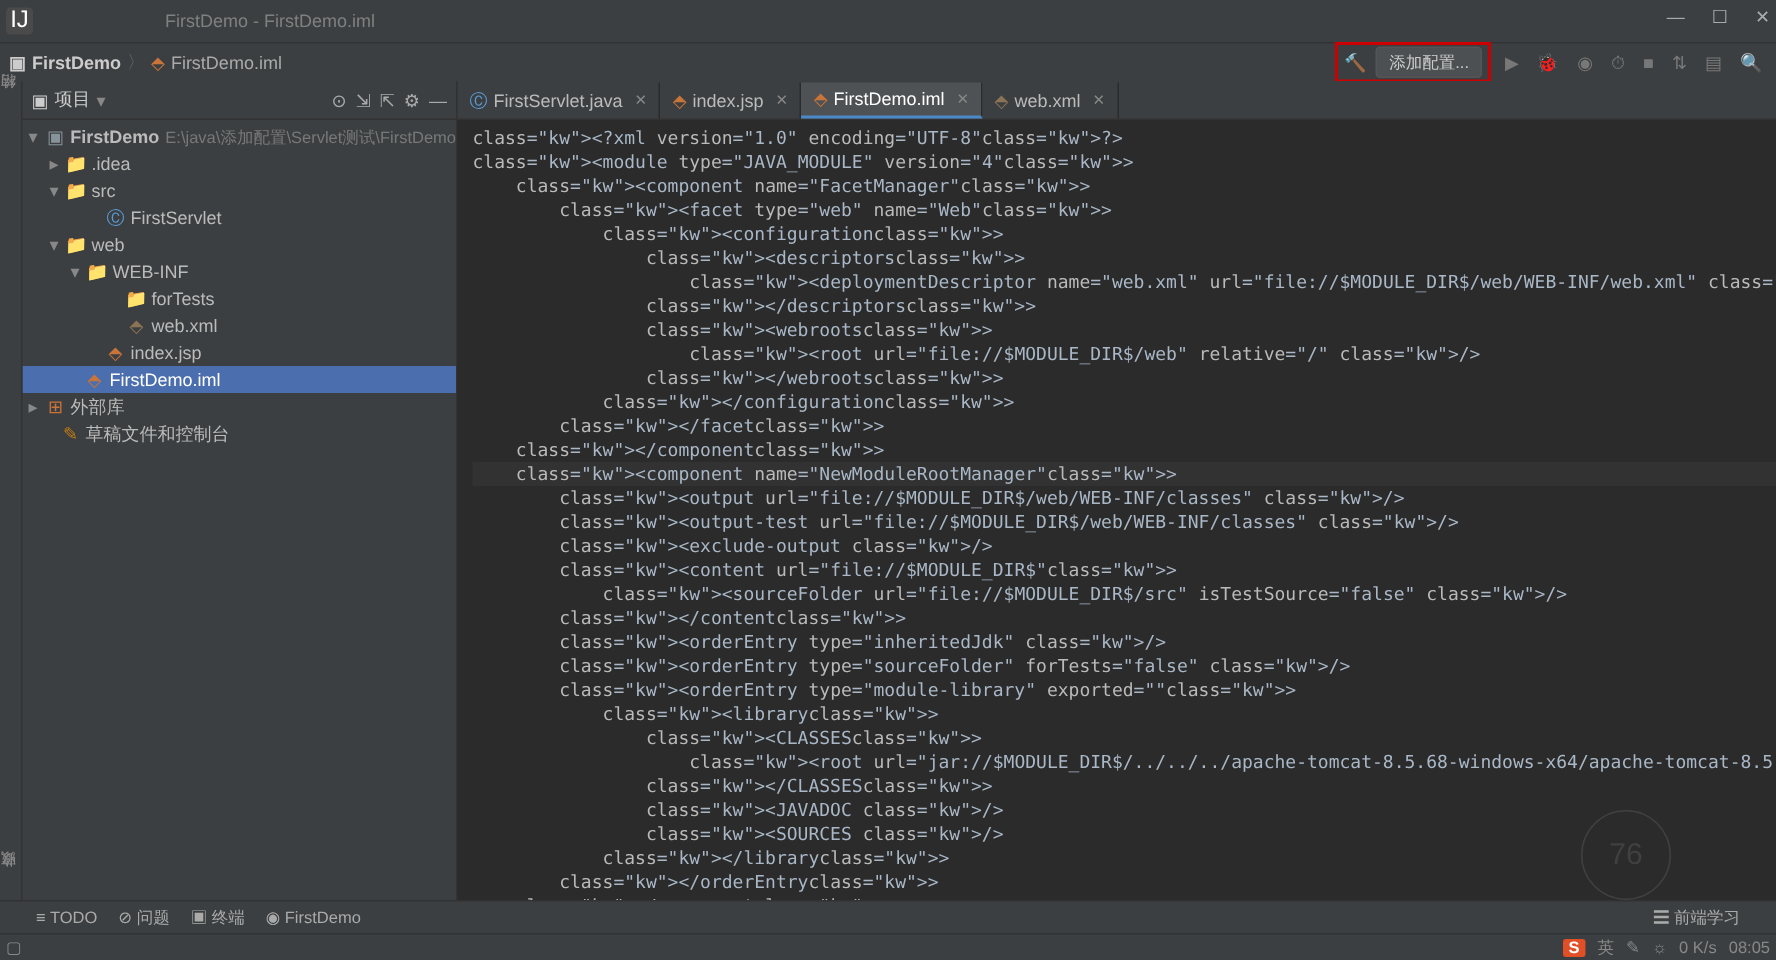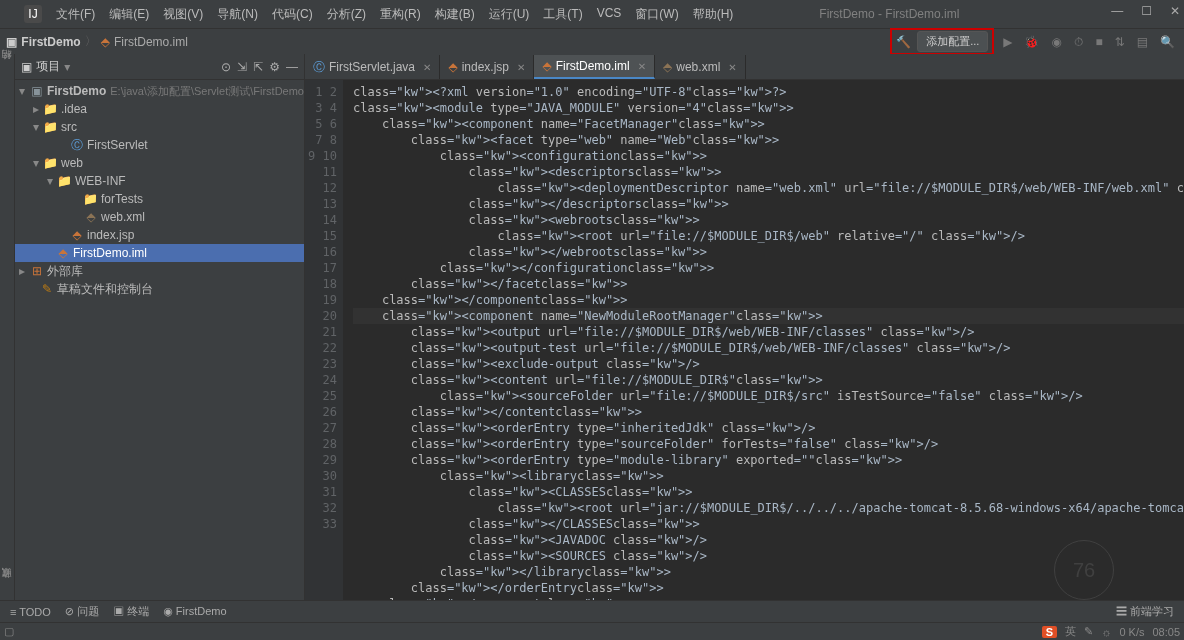--- a/index.html
+++ b/index.html
@@ -1,18 +1,18 @@
 <!DOCTYPE html>
 <html><head>
 <meta charset="utf-8">
 <style>
 * { margin: 0; padding: 0; box-sizing: border-box; }
 body { font-family: "Microsoft YaHei", Arial, sans-serif; font-size: 12px; background: #2b2b2b; color: #a9b7c6; width: 1184px; height: 640px; overflow: hidden; position: relative; }
 .titlebar { height: 28px; background: #3c3f41; display: flex; align-items: center; padding: 0 4px; color: #bbb; }
-.titlebar .logo { width: 18px; height: 18px; background: #4a4a4a; border-radius: 3px; margin-right: 8px; display: flex; align-items: center; justify-content: center; font-size:12px; color:#fff;margin-left:20px; }
+.titlebar .logo { width: 18px; height: 18px; background: #4a4a4a; border-radius: 3px; margin-right: 8px; display: flex; align-items: center; justify-content: center; font-size:16px; color:#fff; }
 .menubar { display: flex; gap: 2px; }
 .menubar .m { padding: 2px 6px; cursor: pointer; }
 .tb-title { margin-left: 80px; color: #808080; }
 .win-controls { position: absolute; right: 4px; top: 4px; display: flex; gap: 18px; color: #aaa; }
 .toolbar { height: 26px; background: #3c3f41; border-top: 1px solid #323232; display: flex; align-items: center; padding: 0 6px; color: #aaa; }
 .crumb { display: flex; align-items: center; gap: 4px; }
 .crumb .icon { color: #87939a; }
 .crumb .proj { font-weight: bold; color: #ccc; }
 .toolbar .right { margin-left: auto; display: flex; align-items: center; gap: 6px; }
 .rc-box { border: 2px solid #cc0000; padding: 1px 4px; display: flex; align-items: center; gap: 6px; }
@@ -43,46 +43,31 @@
 .editor-area { flex:1; display:flex; flex-direction:column; background:#2b2b2b;}
 .tabs { height:26px; background:#3c3f41; display:flex; align-items:flex-end; border-bottom:1px solid #323232;}
 .tab { height:24px; display:flex; align-items:center; padding:0 8px; gap:4px; color:#bbb; border-right:1px solid #2b2b2b; position:relative; }
 .tab.active { background:#4e5254; color:#fff; border-bottom:2px solid #4a88c7; }
 .tab .close { margin-left:4px; color:#888; font-size:10px;}
 .editor { flex:1; display:flex; overflow:hidden;}
 .gutter { width:38px; background:#313335; text-align:right; padding:4px 6px 0 0; color:#606366; font-family:"Consolas",monospace; font-size:12px; line-height:16px;}
 .code { flex:1; padding:4px 0 0 10px; font-family:"Consolas",monospace; font-size:12px; line-height:16px; white-space:pre; color:#a9b7c6; overflow:hidden;}
 .code .line.cur { background:#323232; }
 .attr { color:#bababa; }
-.bottom-bar { height:22px; background:#3c3f41; border-top:1px solid #323232; display:flex; align-items:center; padding:0 10px; color:#aaa; gap:14px; font-size:11px;}
+.bottom-bar { height:22px; background:#3c3f41; border-top:1px solid #323232; display:flex; align-items:center; padding:0 24px; color:#aaa; gap:14px; font-size:11px;}
 .status { height:18px; background:#3c3f41; display:flex; align-items:center; color:#888; font-size:11px; padding:0 4px; border-top:1px solid #323232;}
 .status .right { margin-left:auto; display:flex; gap:8px; align-items:center;}
 .sbadge { background:#e04f26; color:#fff; padding:0 4px; border-radius:2px; font-weight:bold;}
 .ghost { position:absolute; right:70px; bottom:40px; width:60px; height:60px; border:1px solid #555; border-radius:50%; color:#555; display:flex; align-items:center; justify-content:center; font-size:20px; opacity:0.5;}
 </style>
 </head>
 <body>
 
 <div class="titlebar">
   <div class="logo">IJ</div>
-  <div class="menubar">
-    <div class="m">文件(F)</div>
-    <div class="m">编辑(E)</div>
-    <div class="m">视图(V)</div>
-    <div class="m">导航(N)</div>
-    <div class="m">代码(C)</div>
-    <div class="m">分析(Z)</div>
-    <div class="m">重构(R)</div>
-    <div class="m">构建(B)</div>
-    <div class="m">运行(U)</div>
-    <div class="m">工具(T)</div>
-    <div class="m">VCS</div>
-    <div class="m">窗口(W)</div>
-    <div class="m">帮助(H)</div>
-  </div>
   <div class="tb-title">FirstDemo - FirstDemo.iml</div>
   <div class="win-controls">
     <span>—</span>
     <span>☐</span>
     <span>✕</span>
   </div>
 </div>
 
 <div class="toolbar">
   <div class="crumb">
@@ -211,54 +196,20 @@
           <span>FirstDemo.iml</span>
           <span class="close">✕</span>
         </div>
       <div class="tab">
           <span style="color:#8b7355">⬘</span>
           <span>web.xml</span>
           <span class="close">✕</span>
         </div>
     </div>
     <div class="editor">
-      <div class="gutter" id="gut">1
-2
-3
-4
-5
-6
-7
-8
-9
-10
-11
-12
-13
-14
-15
-16
-17
-18
-19
-20
-21
-22
-23
-24
-25
-26
-27
-28
-29
-30
-31
-32
-33
-</div>
       <div class="code" id="codearea"><div class="line"><span <span="" class="attr">class</span>="kw"&gt;&lt;?xml <span class="attr">version</span>="1.0" <span class="attr">encoding</span>="UTF-8"<span <span="" class="attr">class</span>="kw"&gt;?&gt;</div><div class="line"><span <span="" class="attr">class</span>="kw"&gt;&lt;module <span class="attr">type</span>="JAVA_MODULE" <span class="attr">version</span>="4"<span <span="" class="attr">class</span>="kw"&gt;&gt;</div><div class="line">    <span <span="" class="attr">class</span>="kw"&gt;&lt;component <span class="attr">name</span>="FacetManager"<span <span="" class="attr">class</span>="kw"&gt;&gt;</div><div class="line">        <span <span="" class="attr">class</span>="kw"&gt;&lt;facet <span class="attr">type</span>="web" <span class="attr">name</span>="Web"<span <span="" class="attr">class</span>="kw"&gt;&gt;</div><div class="line">            <span <span="" class="attr">class</span>="kw"&gt;&lt;configuration<span <span="" class="attr">class</span>="kw"&gt;&gt;</div><div class="line">                <span <span="" class="attr">class</span>="kw"&gt;&lt;descriptors<span <span="" class="attr">class</span>="kw"&gt;&gt;</div><div class="line">                    <span <span="" class="attr">class</span>="kw"&gt;&lt;deploymentDescriptor <span class="attr">name</span>="web.xml" <span class="attr">url</span>="file://$MODULE_DIR$/web/WEB-INF/web.xml" <span <span="" class="attr">class</span>="kw"&gt;/&gt;</div><div class="line">                <span <span="" class="attr">class</span>="kw"&gt;&lt;/descriptors<span <span="" class="attr">class</span>="kw"&gt;&gt;</div><div class="line">                <span <span="" class="attr">class</span>="kw"&gt;&lt;webroots<span <span="" class="attr">class</span>="kw"&gt;&gt;</div><div class="line">                    <span <span="" class="attr">class</span>="kw"&gt;&lt;root <span class="attr">url</span>="file://$MODULE_DIR$/web" <span class="attr">relative</span>="/" <span <span="" class="attr">class</span>="kw"&gt;/&gt;</div><div class="line">                <span <span="" class="attr">class</span>="kw"&gt;&lt;/webroots<span <span="" class="attr">class</span>="kw"&gt;&gt;</div><div class="line">            <span <span="" class="attr">class</span>="kw"&gt;&lt;/configuration<span <span="" class="attr">class</span>="kw"&gt;&gt;</div><div class="line">        <span <span="" class="attr">class</span>="kw"&gt;&lt;/facet<span <span="" class="attr">class</span>="kw"&gt;&gt;</div><div class="line">    <span <span="" class="attr">class</span>="kw"&gt;&lt;/component<span <span="" class="attr">class</span>="kw"&gt;&gt;</div><div class="line cur">    <span <span="" class="attr">class</span>="kw"&gt;&lt;component <span class="attr">name</span>="NewModuleRootManager"<span <span="" class="attr">class</span>="kw"&gt;&gt;</div><div class="line">        <span <span="" class="attr">class</span>="kw"&gt;&lt;output <span class="attr">url</span>="file://$MODULE_DIR$/web/WEB-INF/classes" <span <span="" class="attr">class</span>="kw"&gt;/&gt;</div><div class="line">        <span <span="" class="attr">class</span>="kw"&gt;&lt;output-test <span class="attr">url</span>="file://$MODULE_DIR$/web/WEB-INF/classes" <span <span="" class="attr">class</span>="kw"&gt;/&gt;</div><div class="line">        <span <span="" class="attr">class</span>="kw"&gt;&lt;exclude-output <span <span="" class="attr">class</span>="kw"&gt;/&gt;</div><div class="line">        <span <span="" class="attr">class</span>="kw"&gt;&lt;content <span class="attr">url</span>="file://$MODULE_DIR$"<span <span="" class="attr">class</span>="kw"&gt;&gt;</div><div class="line">            <span <span="" class="attr">class</span>="kw"&gt;&lt;sourceFolder <span class="attr">url</span>="file://$MODULE_DIR$/src" <span class="attr">isTestSource</span>="false" <span <span="" class="attr">class</span>="kw"&gt;/&gt;</div><div class="line">        <span <span="" class="attr">class</span>="kw"&gt;&lt;/content<span <span="" class="attr">class</span>="kw"&gt;&gt;</div><div class="line">        <span <span="" class="attr">class</span>="kw"&gt;&lt;orderEntry <span class="attr">type</span>="inheritedJdk" <span <span="" class="attr">class</span>="kw"&gt;/&gt;</div><div class="line">        <span <span="" class="attr">class</span>="kw"&gt;&lt;orderEntry <span class="attr">type</span>="sourceFolder" <span class="attr">forTests</span>="false" <span <span="" class="attr">class</span>="kw"&gt;/&gt;</div><div class="line">        <span <span="" class="attr">class</span>="kw"&gt;&lt;orderEntry <span class="attr">type</span>="module-library" <span class="attr">exported</span>=""<span <span="" class="attr">class</span>="kw"&gt;&gt;</div><div class="line">            <span <span="" class="attr">class</span>="kw"&gt;&lt;library<span <span="" class="attr">class</span>="kw"&gt;&gt;</div><div class="line">                <span <span="" class="attr">class</span>="kw"&gt;&lt;CLASSES<span <span="" class="attr">class</span>="kw"&gt;&gt;</div><div class="line">                    <span <span="" class="attr">class</span>="kw"&gt;&lt;root <span class="attr">url</span>="jar://$MODULE_DIR$/../../../apache-tomcat-8.5.68-windows-x64/apache-tomcat-8.5.68/lib/servlet-api.jar!/" ="kw"&gt;/&gt;</div><div class="line">                <span <span="" class="attr">class</span>="kw"&gt;&lt;/CLASSES<span <span="" class="attr">class</span>="kw"&gt;&gt;</div><div class="line">                <span <span="" class="attr">class</span>="kw"&gt;&lt;JAVADOC <span <span="" class="attr">class</span>="kw"&gt;/&gt;</div><div class="line">                <span <span="" class="attr">class</span>="kw"&gt;&lt;SOURCES <span <span="" class="attr">class</span>="kw"&gt;/&gt;</div><div class="line">            <span <span="" class="attr">class</span>="kw"&gt;&lt;/library<span <span="" class="attr">class</span>="kw"&gt;&gt;</div><div class="line">        <span <span="" class="attr">class</span>="kw"&gt;&lt;/orderEntry<span <span="" class="attr">class</span>="kw"&gt;&gt;</div><div class="line">    <span <span="" class="attr">class</span>="kw"&gt;&lt;/component<span <span="" class="attr">class</span>="kw"&gt;&gt;</div></div>
 
     </div>
   </div>
 </div>
 
 <div class="bottom-bar">
   <span>≡ <span>TODO</span></span>
   <span>⊘ <span>问题</span></span>
   <span>▣ <span>终端</span></span>

